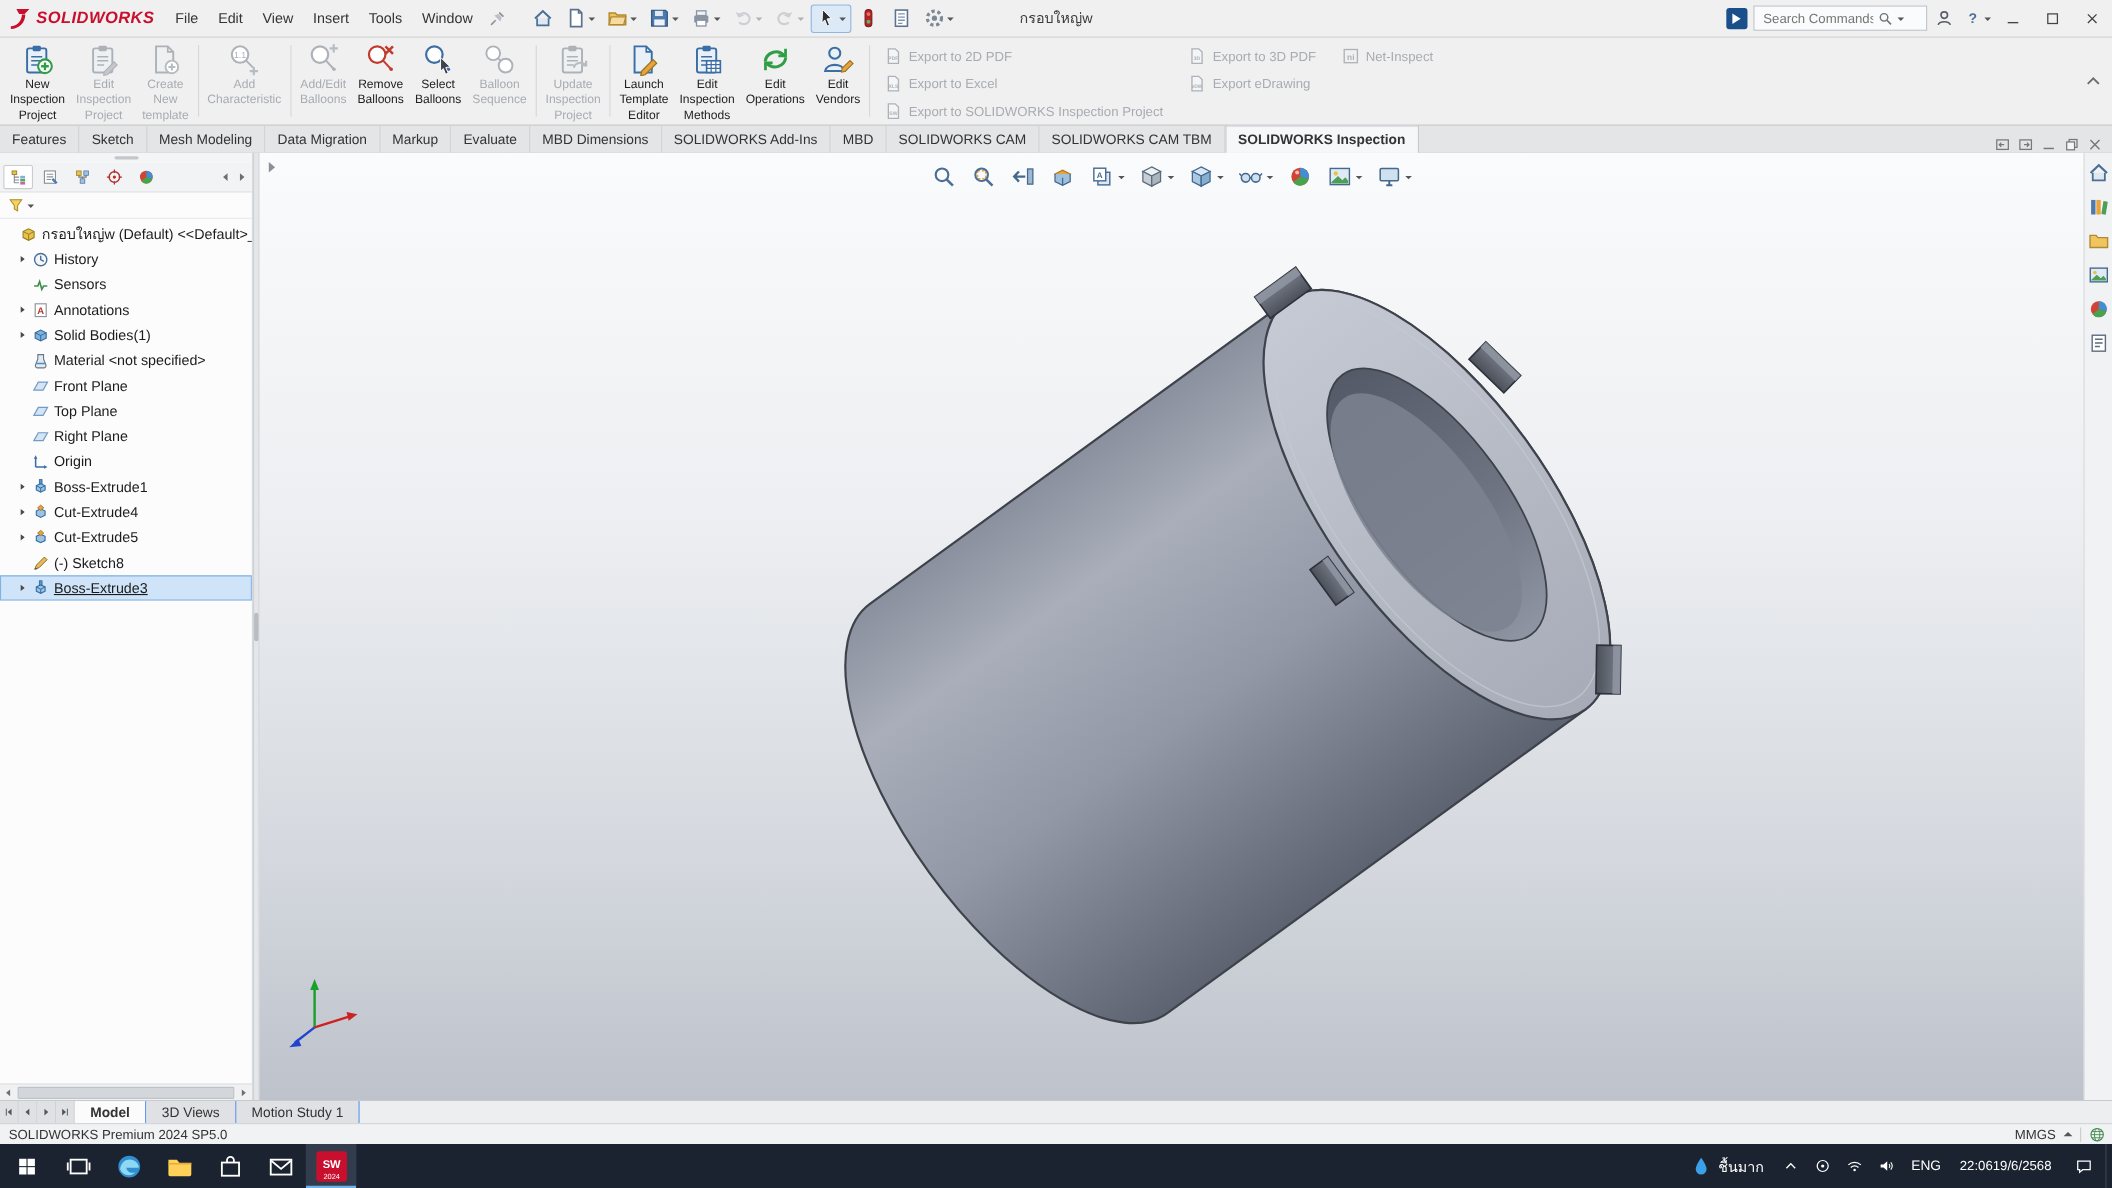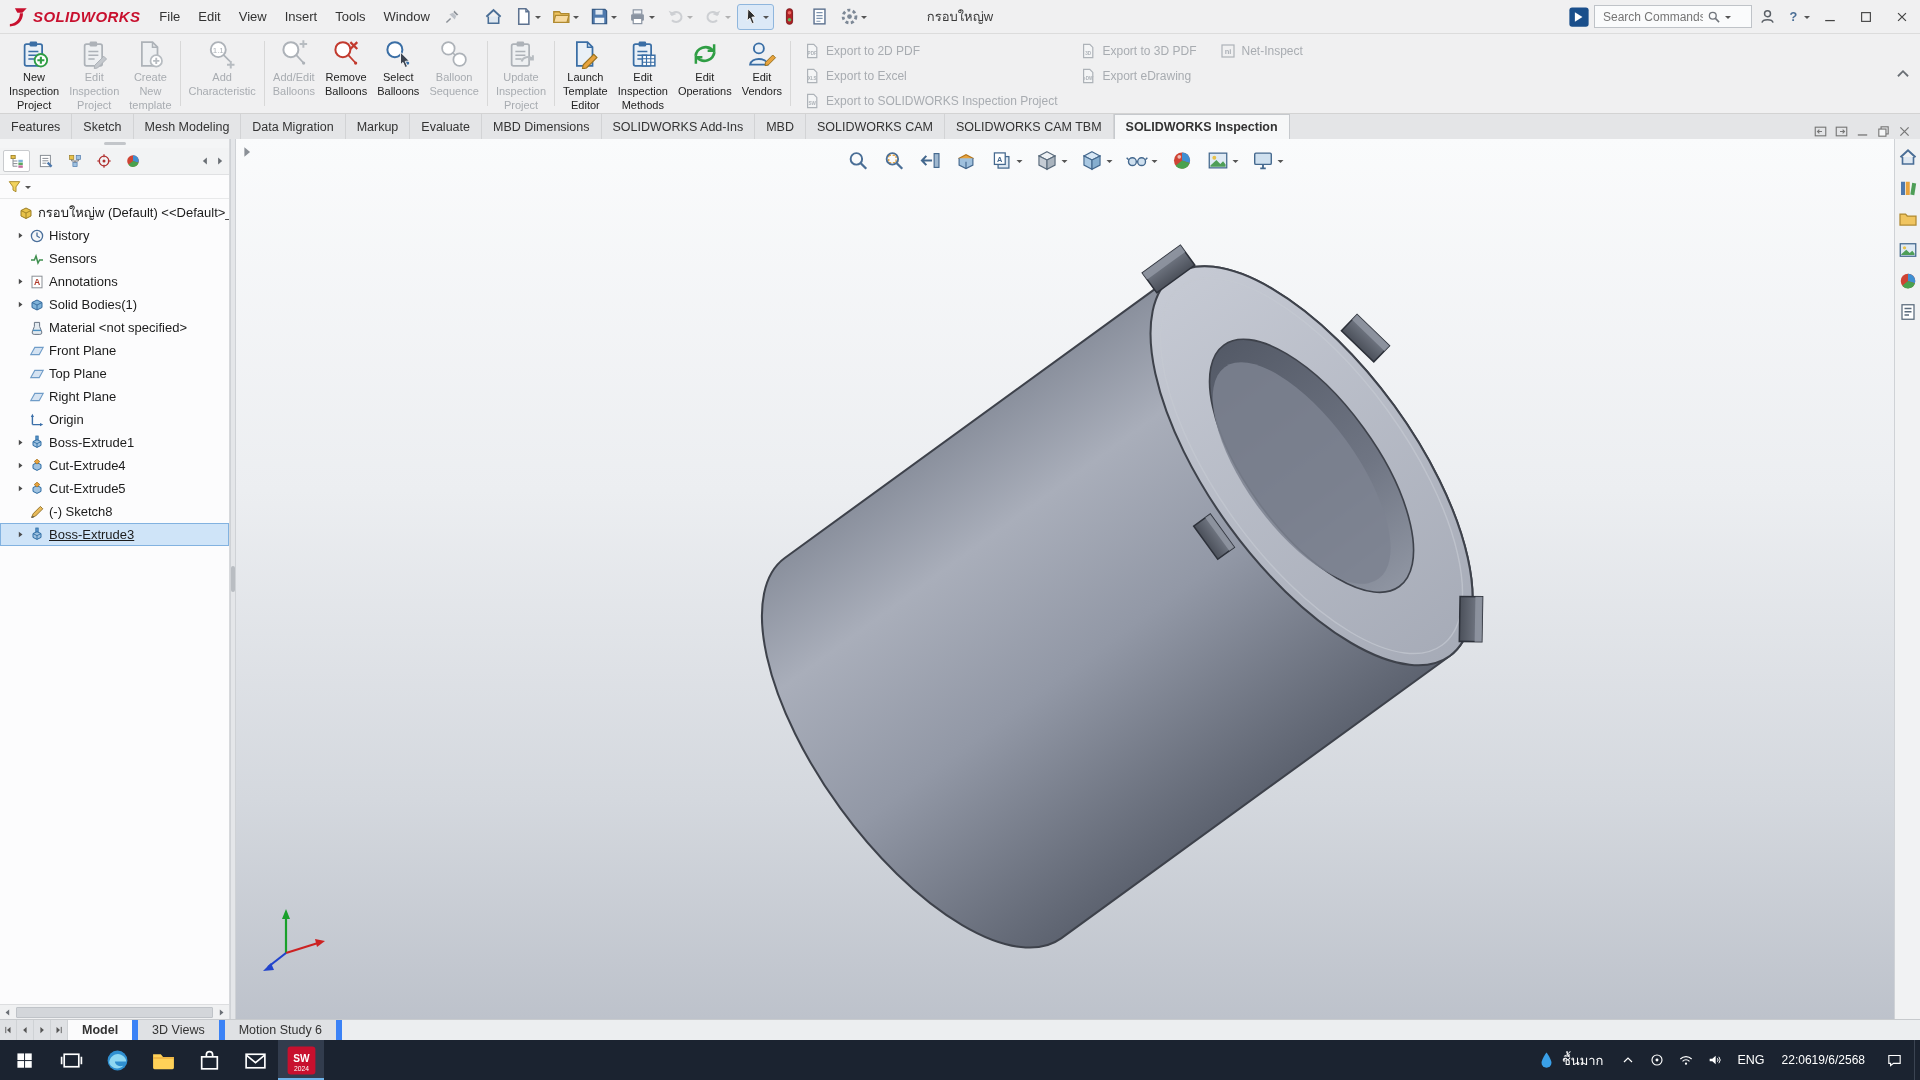--- a/index.html
+++ b/index.html
@@ -108,21 +108,21 @@
   #triad { position:absolute; left:26px; bottom:38px; width:80px; height:80px; }
 
   #taskpane { width:26px; flex:none; background:#f1f2f3; border-left:1px solid #cfd2d6;
     display:flex; flex-direction:column; align-items:center; gap:11px; padding-top:8px; }
   .tp-btn { width:20px; height:20px; }
 
   
   #doctabs { height:21px; background:#e9eaec; border-top:1px solid #c7cacd; display:flex; align-items:stretch; font-size:12.5px; flex:none; }
   .dt-nav { width:17px; display:flex; align-items:center; justify-content:center; background:#dfe1e4; border-right:1px solid #cfd2d5; }
   .dt-nav .icon { width:10px; height:10px; }
-  .doc-tab { display:flex; align-items:center; padding:0 14px; background:#dfe1e4; border-right:6px solid #3b82f6; color:#333; }
+  .doc-tab { display:flex; align-items:center; padding:0 14px; background:#dfe1e4; border-right:1px solid #3b82f6; color:#333; }
   .doc-tab.active { background:#fbfbfc; font-weight:bold; }
   .dt-fill { flex:1; background:#eceef0; }
 
   #statusbar { height:19px; background:#f1f2f3; border-top:1px solid #d2d4d6; display:flex; align-items:center;
     font-size:12px; color:#333; padding:0 6px 0 8px; flex:none; }
   .sb-right { margin-left:auto; display:flex; align-items:center; gap:7px; }
   .sb-sep { width:1px; height:13px; background:#c8cacd; }
   .caret-up-sm { width:0; height:0; border:4px solid transparent; border-bottom-color:#555; margin-bottom:4px; }
   .sb-globe { width:15px; height:15px; }
 
@@ -1140,24 +1140,39 @@
       <div class="dt-nav">
         <span class="icon">
           <svg viewBox="0 0 16 16" xmlns="http://www.w3.org/2000/svg">
             <path d="M11.6 3 v10" stroke="#555" stroke-width="1.4"></path>
             <path d="M4 3 L9.6 8 L4 13 Z" fill="#555"></path>
           </svg>
         </span>
       </div>
       <div class="doc-tab active">Model</div>
       <div class="doc-tab">3D Views</div>
-      <div class="doc-tab">Motion Study 6</div>
+      <div class="doc-tab">Motion Study 1</div>
       <div class="dt-fill"></div>
     </div>
 
+  <div id="statusbar">
+    <span>SOLIDWORKS Premium 2024 SP5.0</span>
+    <div class="sb-right">
+      <span>MMGS</span>
+      <span class="caret-up-sm"></span>
+      <span class="sb-sep"></span>
+      <span class="icon sb-globe">
+          <svg viewBox="0 0 16 16" xmlns="http://www.w3.org/2000/svg">
+            <circle cx="8" cy="8" r="6" fill="#eef5ee" stroke="#4a8a5a" stroke-width="1.1"></circle>
+            <ellipse cx="8" cy="8" rx="2.6" ry="6" fill="none" stroke="#4a8a5a" stroke-width="0.9"></ellipse>
+            <path d="M2.2 8 h11.6 M3.1 5 h9.8 M3.1 11 h9.8" stroke="#4a8a5a" stroke-width="0.9"></path>
+          </svg>
+        </span>
+    </div>
+  </div>
 
   <div id="taskbar">
     <div class="tk-start">
       <span class="icon">
           <svg viewBox="0 0 24 24" xmlns="http://www.w3.org/2000/svg">
             <rect x="2" y="2" width="9.4" height="9.4" fill="#fff"></rect>
             <rect x="12.8" y="2" width="9.4" height="9.4" fill="#fff"></rect>
             <rect x="2" y="12.8" width="9.4" height="9.4" fill="#fff"></rect>
             <rect x="12.8" y="12.8" width="9.4" height="9.4" fill="#fff"></rect>
           </svg>

